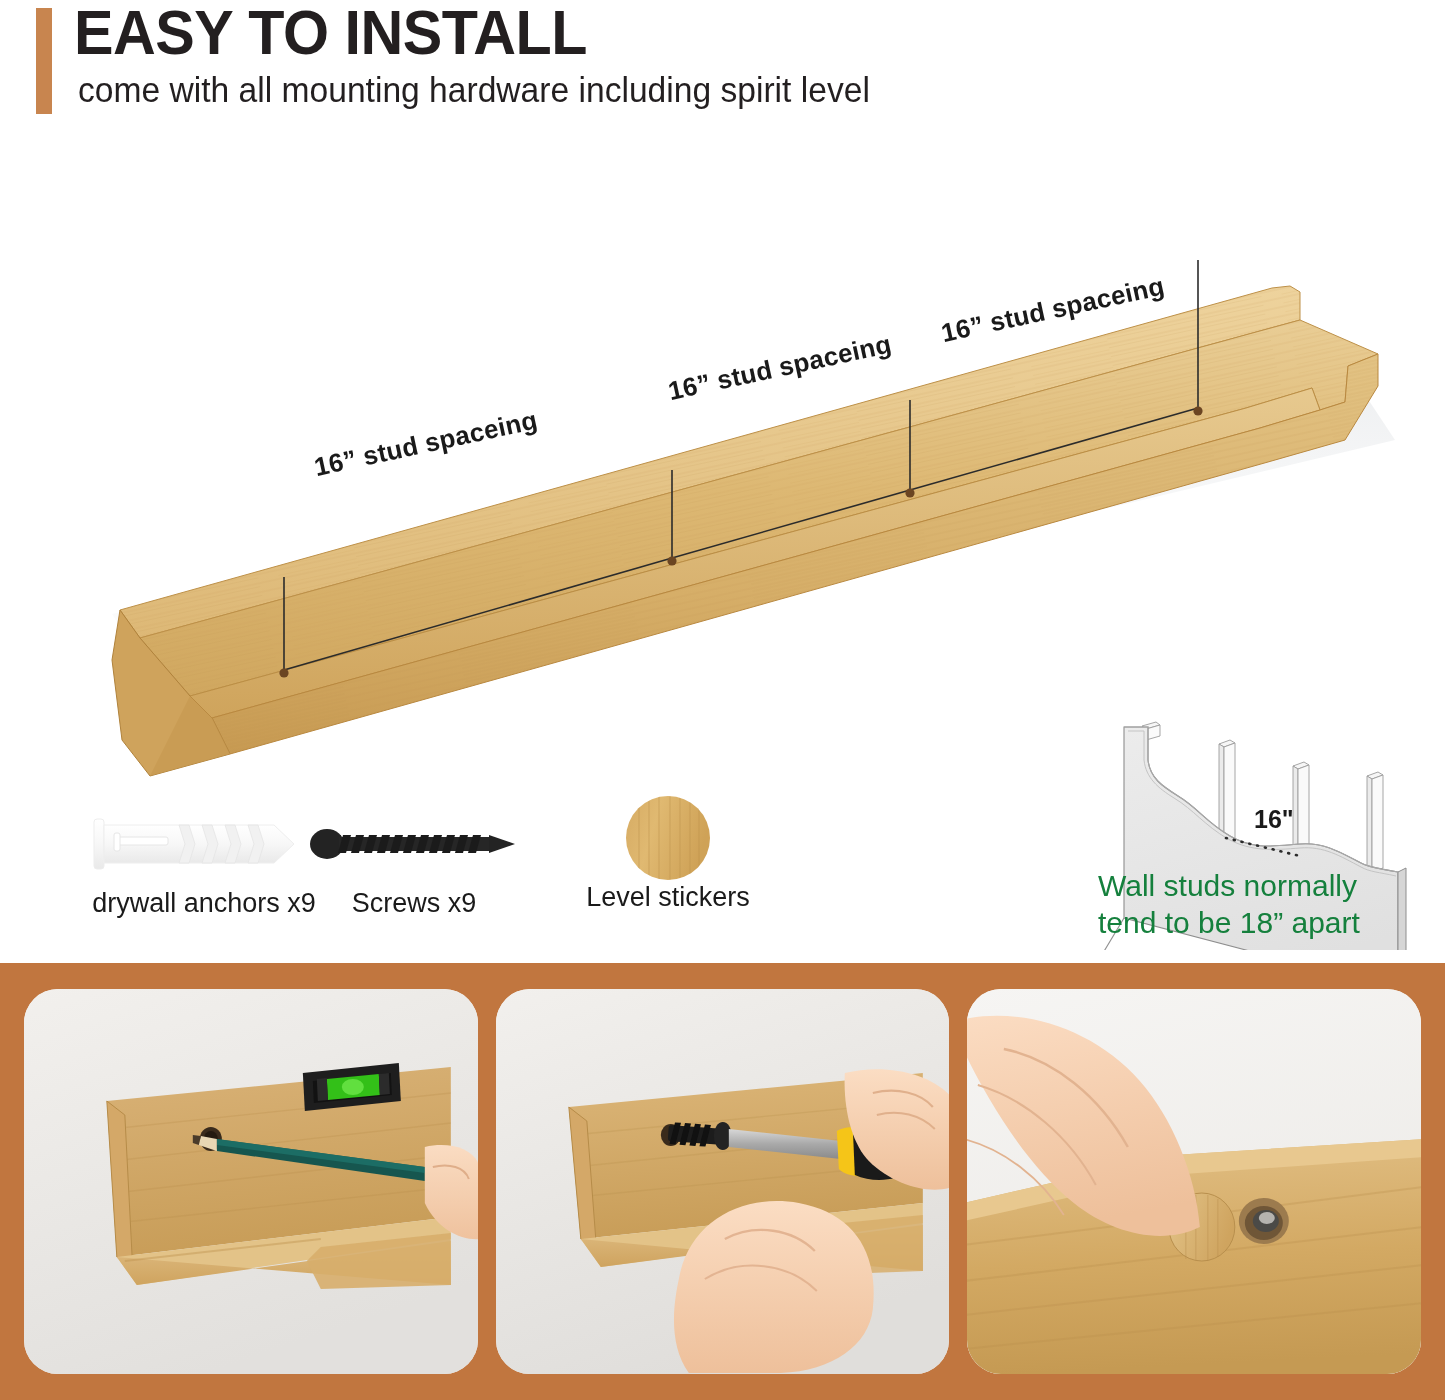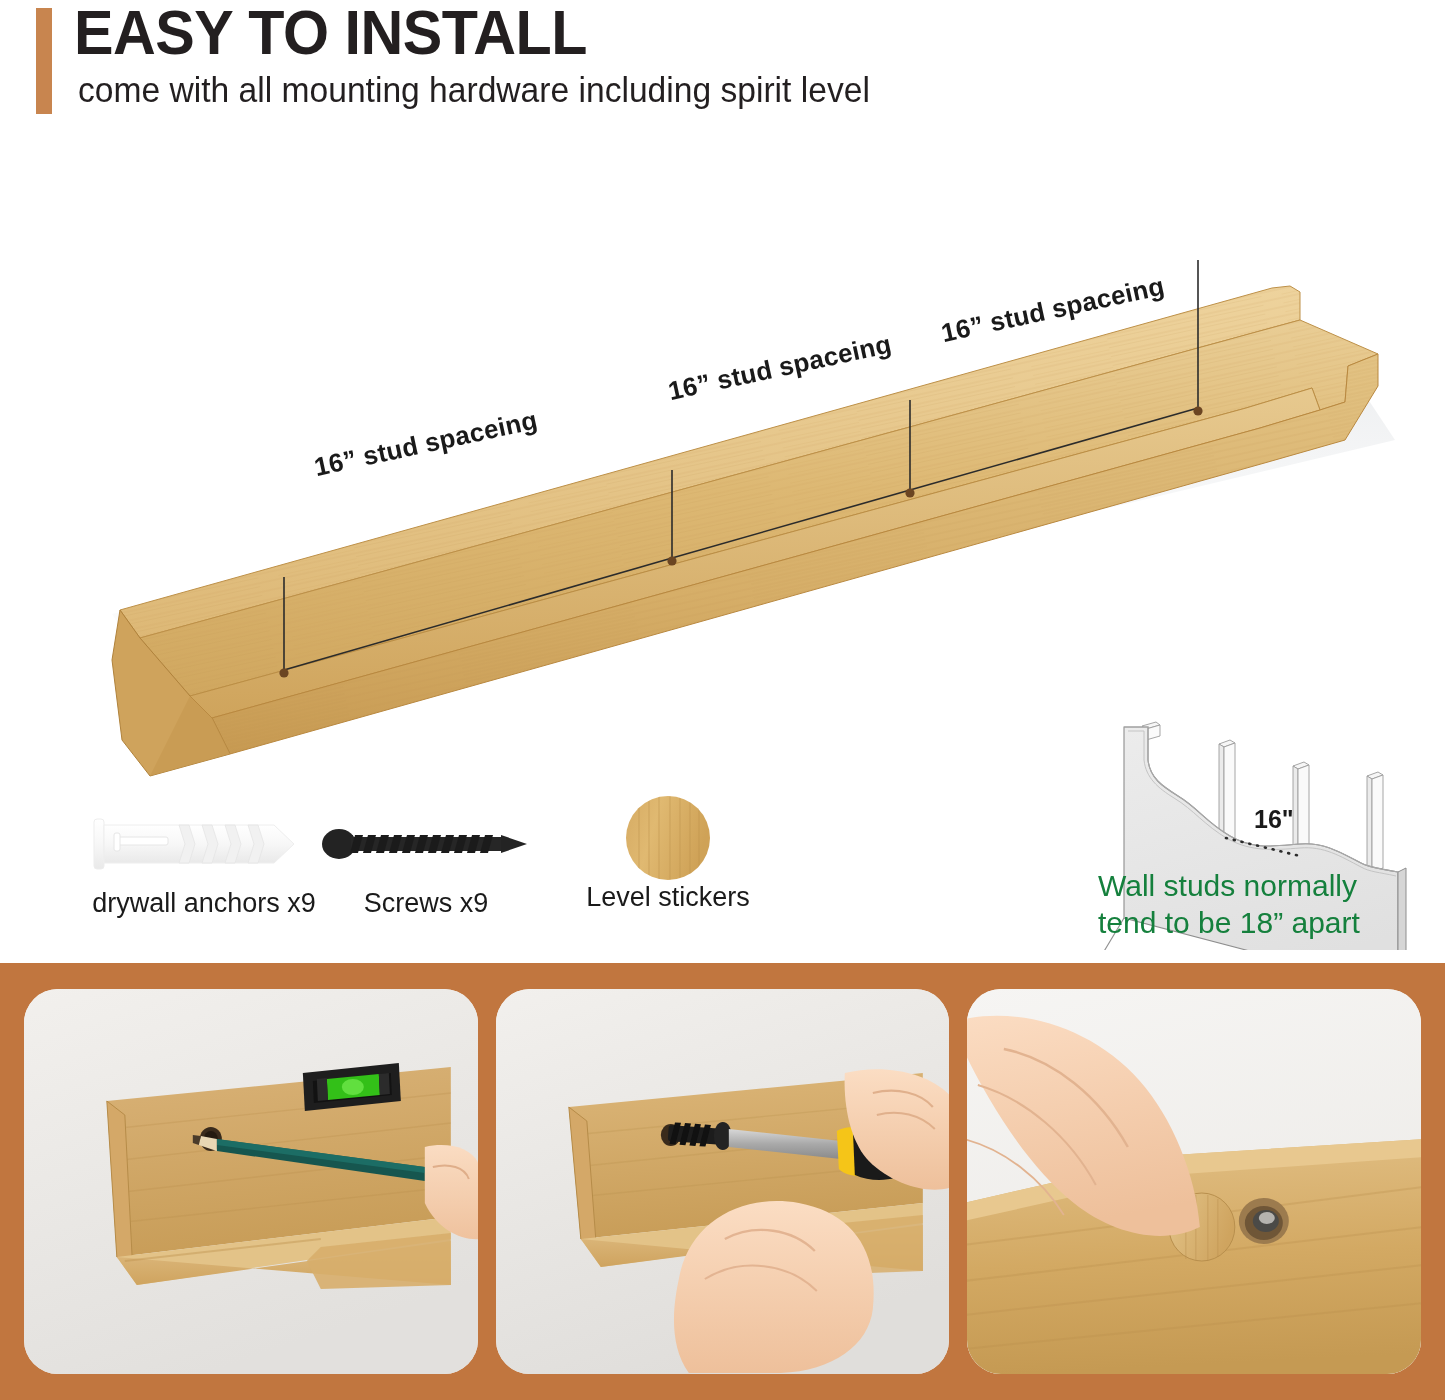--- a/index.html
+++ b/index.html
@@ -96,21 +96,21 @@
     justify-content: center;
   }
   .hw-label {
     font-size: 27px;
     font-weight: 400;
     color: #1a1a1a;
     white-space: nowrap;
     margin-top: 4px;
   }
   .hw-anchor  { left: 17px;   top: 14px; width: 310px; margin-left: 32px; }
-  .hw-screw   { left: 296px; top: 14px; width: 260px; }
+  .hw-screw   { left: 284px; top: 14px; width: 260px; }
   .hw-sticker { left: 548px; top: 8px;  width: 240px; }
   .hw-level   { left: 788px; top: 8px;  width: 250px; }
 
   
   .studs {
     position: absolute;
     left: 1078px; top: 700px;
     width: 367px;
     height: 250px;
   }

